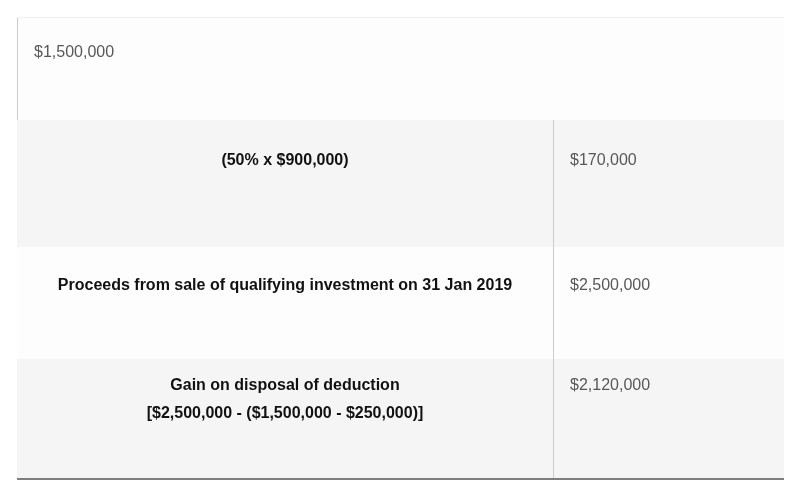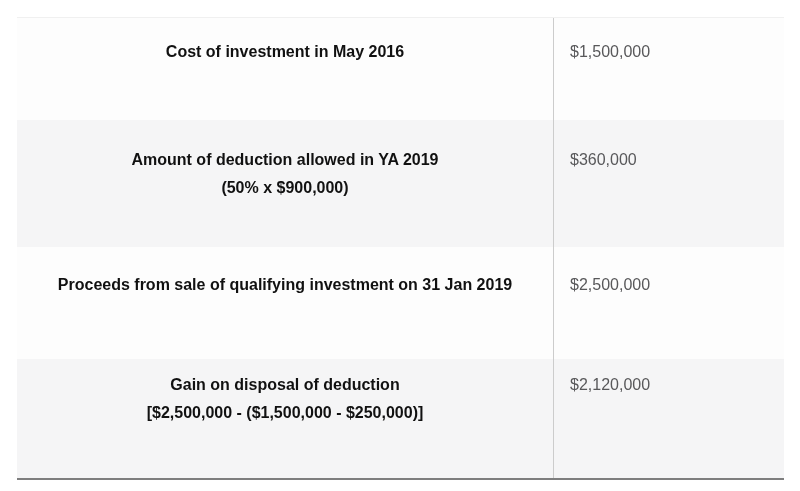--- a/index.html
+++ b/index.html
@@ -60,36 +60,31 @@
   .row-4 .cell { padding-top: 12px; }
   .label-line { display: block; }
   .label-line:empty { display: none; }
 </style>
 </head>
 <body>
 
 <div class="calc-table">
 
   <div class="row row-1 row-bg-white">
-    <div class="cell label-cell">
-      <span class="label-line">Cost of investment in May 2016</span>
-
-    </div>
     <div class="cell value-cell">
       <span>$1,500,000</span>
     </div>
   </div>
 
   <div class="row row-2 row-bg-gray">
     <div class="cell label-cell">
-      <span class="label-line">Amount of deduction allowed in YA 2019</span>
       <span class="label-line">(50% x $900,000)</span>
     </div>
     <div class="cell value-cell">
-      <span>$360,000</span>
+      <span>$170,000</span>
     </div>
   </div>
 
   <div class="row row-3 row-bg-white">
     <div class="cell label-cell">
       <span class="label-line">Proceeds from sale of qualifying investment on 31 Jan 2019</span>
 
     </div>
     <div class="cell value-cell">
       <span>$2,500,000</span>

